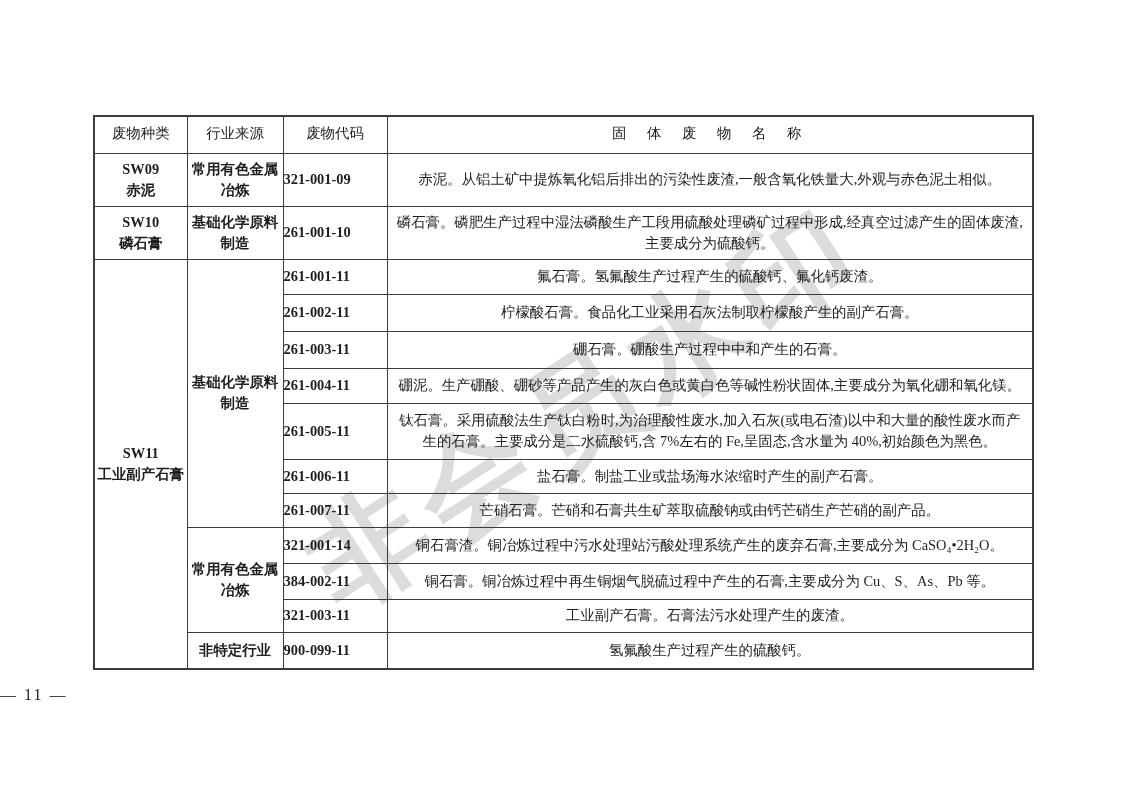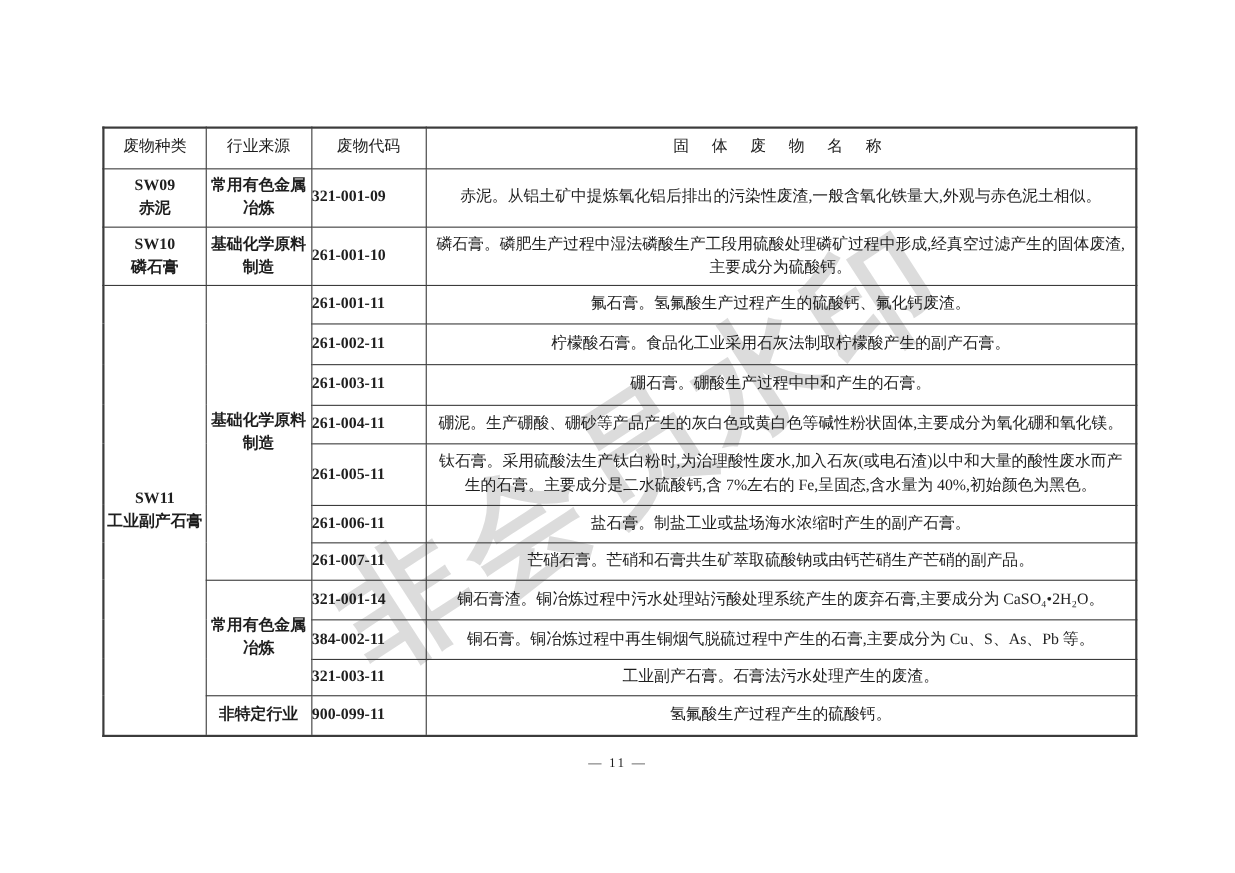--- a/index.html
+++ b/index.html
@@ -26,22 +26,22 @@
     font-size:14.4px; line-height:1.45; background:transparent;
   }
   .hc { text-align:center; height:37px;font-family:Liberation Mono, monospace; }
   .hc-name { letter-spacing:6px; }
   .c-type, .c-ind { text-align:center; white-space:pre-line; padding:2px;font-weight:bold; }
   .c-code { text-align:left; font-size:14.5px;font-weight:bold; }
   .c-desc { text-align:center; padding:4px 6px 4px 6px; font-size:14.2px; line-height:1.55; }
   tr.h33{height:33px} tr.h34{height:34px} tr.h35{height:35px} tr.h36{height:36px}
   tr.h37{height:37px} tr.h53{height:53px} tr.h56{height:56px}
   .pagenum {
-    position:absolute; left:0; top:686px; width:1123px; text-align:center;
-    font-size:12px; letter-spacing:2px; z-index:1;
+    position:absolute; left:0; top:686px; width:1123px; text-align:left;
+    font-size:16px; letter-spacing:2px; z-index:1;
   }
 </style>
 </head>
 <body>
 
 <div class="watermark">非会员水印</div>
 
 <table class="waste">
   <colgroup>
     <col style="width:93px">

